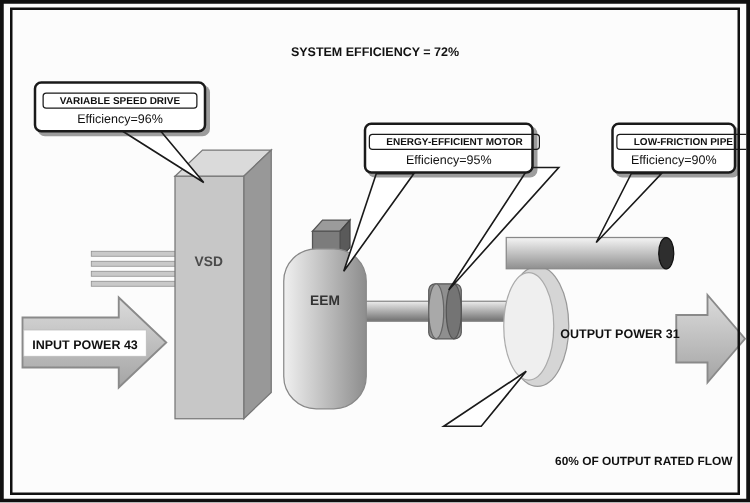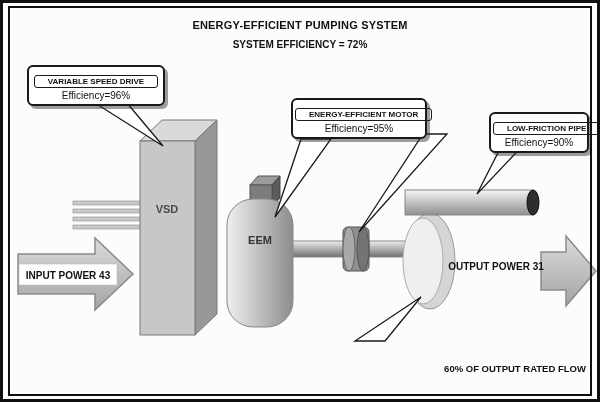--- a/index.html
+++ b/index.html
@@ -8,21 +8,21 @@
     background:#fcfcfc;border:3px solid #101010;overflow:hidden;
     font-family:"Liberation Sans",sans-serif;
   }
   #frame{
     position:absolute;left:5px;top:3px;right:5px;bottom:3px;
     border:2px solid #101010;pointer-events:none;z-index:8;
   }
   #shapes{position:absolute;left:0;top:0;z-index:1;}
   .title-block{position:absolute;left:0;top:16px;width:100%;text-align:center;z-index:5;}
   .title-line1{font-weight:bold;font-size:11px;letter-spacing:.2px;color:#111;}
-  .title-line2{font-weight:bold;font-size:10px;margin-top:8px;color:#111;}
+  .title-line2{font-weight:bold;font-size:10px;margin-top:18px;color:#111;}
   .callout{
     position:absolute;background:#ffffff;border:2px solid #1a1a1a;border-radius:6px;
     box-shadow:3px 3px 0 rgba(40,40,40,.45);padding:3px 2px;text-align:center;z-index:5;
   }
   .co-title{
     display:inline-block;border:1px solid #1a1a1a;border-radius:3px;padding:1px 13px;
     font-weight:bold;font-size:8px;color:#111;white-space:nowrap;
   }
   .co-eff{font-weight:normal;font-size:10px;color:#111;margin-top:2px;white-space:nowrap;}
   .svgtext{font-family:"Liberation Sans",sans-serif;font-weight:bold;}
@@ -108,35 +108,34 @@
     <g fill="#ffffff" stroke="#1a1a1a" stroke-width="1.3">
       <polygon points="92,100 124,100 160,143"></polygon>
       <polygon points="298,136 328,136 272,214"></polygon>
       <polygon points="420,131 444,131 356,229"></polygon>
       <polygon points="502,136 526,136 474,191"></polygon>
       <polygon points="352,338 382,338 418,294"></polygon>
     </g>
   </svg>
 
   <div class="title-block">
-    <div class="title-line1">ENERGY-EFFICIENT PUMPING SYSTEM</div>
     <div class="title-line2">SYSTEM EFFICIENCY = 72%</div>
   </div>
 
   <div class="callout" style="left:24px;top:62px;width:130px">
     <div class="co-title">VARIABLE SPEED DRIVE</div>
     <div class="co-eff">Efficiency=96%</div>
   </div>
 
   <div class="callout" style="left:288px;top:95px;width:128px">
     <div class="co-title">ENERGY-EFFICIENT MOTOR</div>
     <div class="co-eff">Efficiency=95%</div>
   </div>
 
 
-  <div class="callout" style="left:486px;top:109px;width:92px">
+  <div class="callout" style="left:486px;top:95px;width:92px">
     <div class="co-title">LOW-FRICTION PIPE</div>
     <div class="co-eff">Efficiency=90%</div>
   </div>
 
 
   <div id="frame"></div>
 </div>
 
 </body></html>

